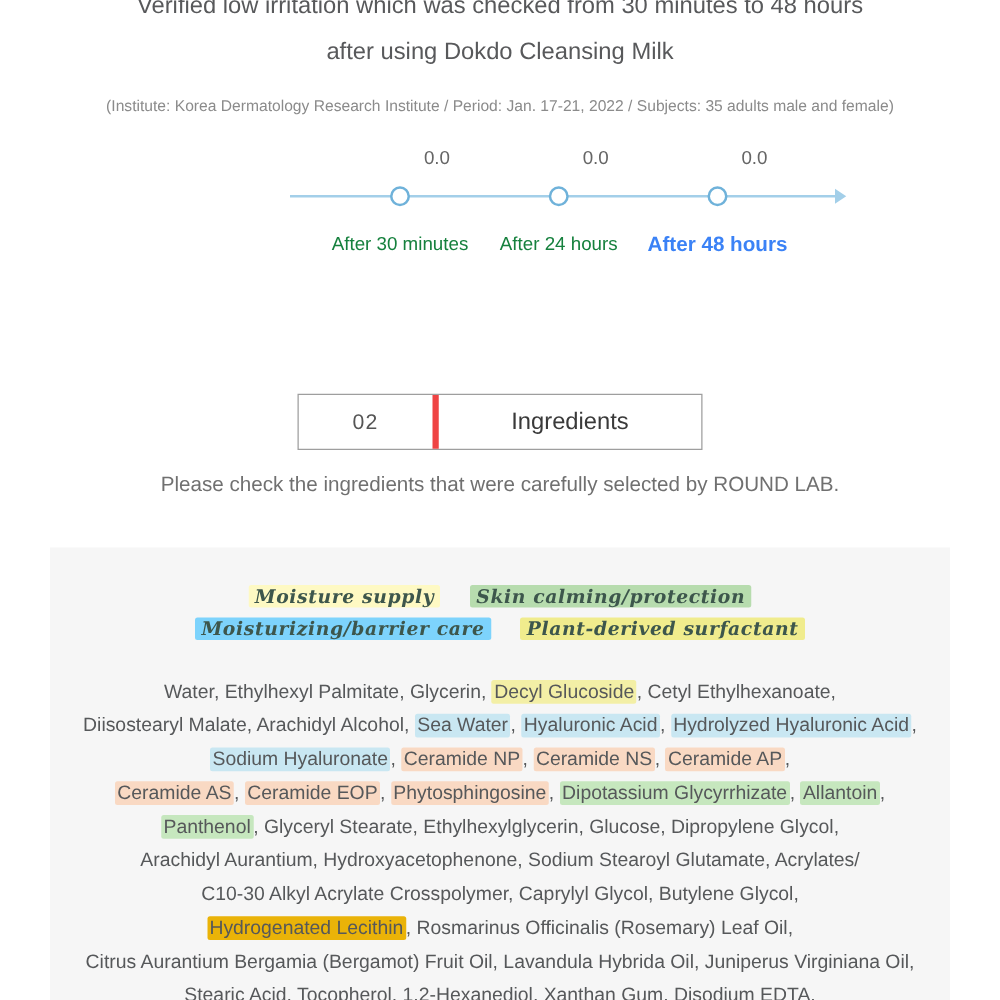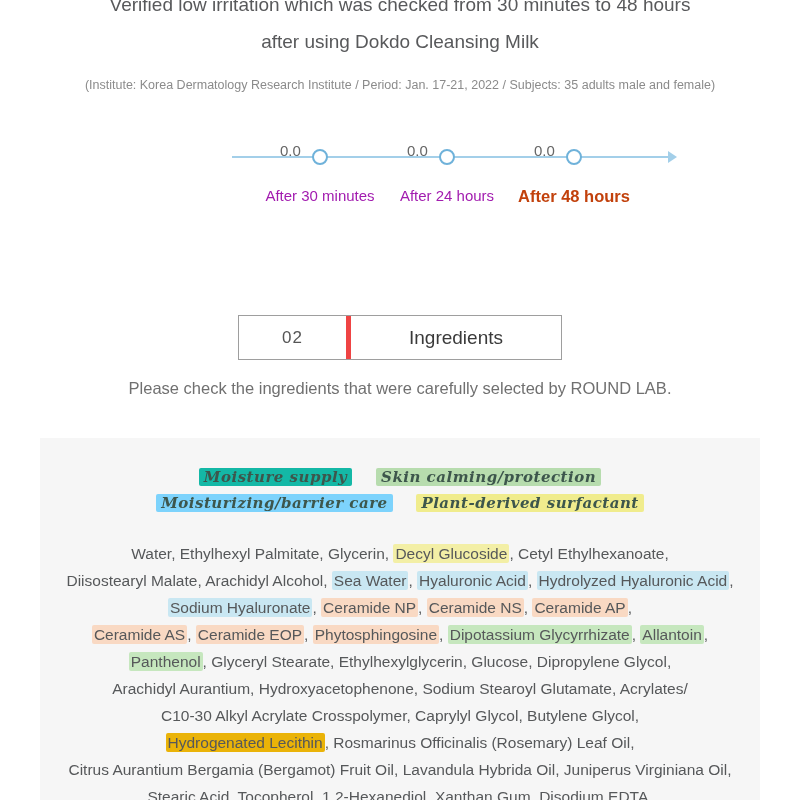--- a/index.html
+++ b/index.html
@@ -46,29 +46,29 @@
     border-left: 9px solid #a3cfe9;
   }
   .chart-point {
     position: absolute; top: 149px;
     width: 16px; height: 16px; border-radius: 50%;
     background: #ffffff; border: 2px solid #6fb2da;
   }
   .pt0 { left: 312px; } .pt1 { left: 439px; } .pt2 { left: 566px; }
   .chart-value {
     position: absolute; top: 118px; width: 80px;
-    text-align: left; font-size: 15px; color: #666; margin-top: 24px;
+    text-align: right; font-size: 15px; color: #666;
   }
   .val0 { left: 280px; } .val1 { left: 407px; } .val2 { left: 534px; }
   .chart-cat {
     position: absolute; top: 187px; width: 170px;
-    text-align: center; font-size: 15px; color: #a21caf;
+    text-align: center; font-size: 15px; color: #15803d;
   }
   .cat0 { left: 235px; } .cat1 { left: 362px; } .cat2 { left: 489px; }
-  .cat2 { font-weight: bold; font-size: 16.5px; color: #c2410c; }
+  .cat2 { font-weight: bold; font-size: 16.5px; color: #3b82f6; }
   
   .section-box {
     position: absolute; top: 315px; left: 238px;
     width: 324px; height: 45px;
     border: 1px solid #9e9e9e;
     display: flex; align-items: stretch;
   }
   .section-number {
     width: 112px; display: flex; align-items: center; justify-content: center;
     font-size: 17px; color: #555; letter-spacing: 1px;
@@ -130,21 +130,21 @@
   </div>
 
   <div class="section-box">
     <div class="section-number">02</div>
     <div class="section-title">Ingredients</div>
   </div>
   <div class="section-subtitle">Please check the ingredients that were carefully selected by ROUND LAB.</div>
 
   <div class="ingredients-panel">
     <div class="legend-line">
-      <span class="legend-item" style="background-color: #14b8a6; color: rgb(61, 86, 76); margin-top: 32px;">Moisture supply</span>
+      <span class="legend-item" style="background-color: #fef9c3; color: rgb(61, 86, 76); margin-top: 32px;">Moisture supply</span>
       <span class="legend-item" style="background-color: rgb(183, 220, 174); color: rgb(61, 86, 76);">Skin calming/protection</span>
     </div>
     <div class="legend-line">
       <span class="legend-item" style="background-color: #7dd3fc; color: rgb(61, 86, 76);">Moisturizing/barrier care</span>
       <span class="legend-item" style="background-color: rgb(240, 236, 141); color: rgb(61, 86, 76);">Plant-derived surfactant</span>
     </div>
     <div class="ingredients-text">
         <div class="ing-line"><span>Water, Ethylhexyl Palmitate, Glycerin, </span><span class="hl" style="background-color: rgb(243, 239, 166);">Decyl Glucoside</span><span>, Cetyl Ethylhexanoate,</span></div>
         <div class="ing-line"><span>Diisostearyl Malate, Arachidyl Alcohol, </span><span class="hl" style="background-color: rgb(201, 231, 242);">Sea Water</span><span>, </span><span class="hl" style="background-color: rgb(201, 231, 242);">Hyaluronic Acid</span><span>, </span><span class="hl" style="background-color: rgb(201, 231, 242);">Hydrolyzed Hyaluronic Acid</span><span>,</span></div>
         <div class="ing-line"><span class="hl" style="background-color: rgb(201, 231, 242);">Sodium Hyaluronate</span><span>, </span><span class="hl" style="background-color: rgb(249, 217, 195);">Ceramide NP</span><span>, </span><span class="hl" style="background-color: rgb(249, 217, 195);">Ceramide NS</span><span>, </span><span class="hl" style="background-color: rgb(249, 217, 195);">Ceramide AP</span><span>,</span></div>

